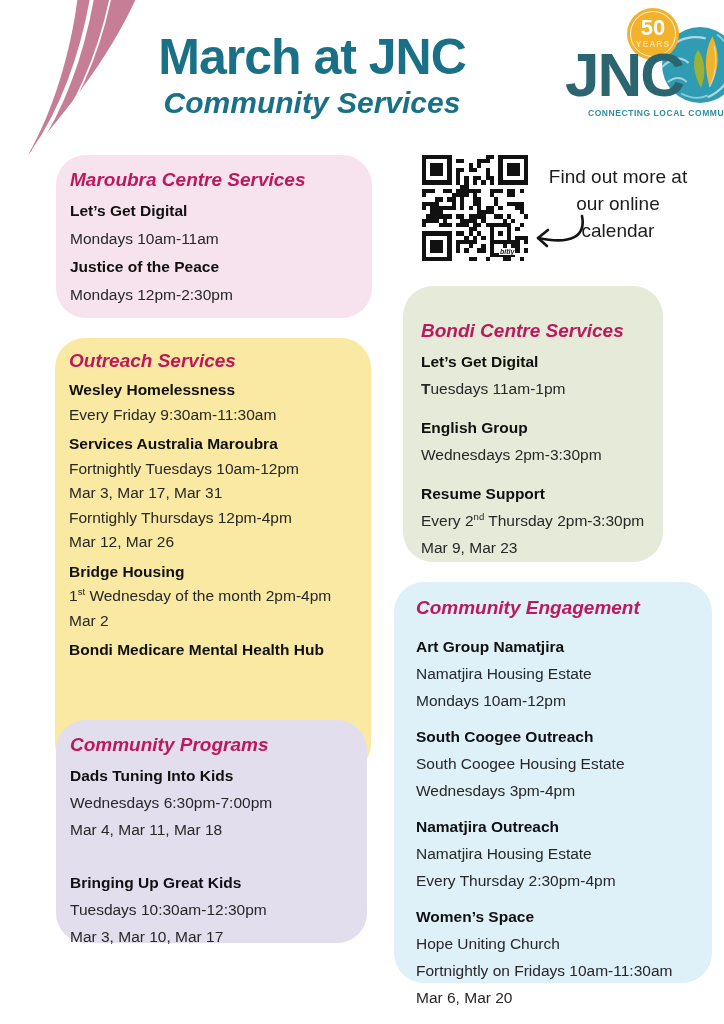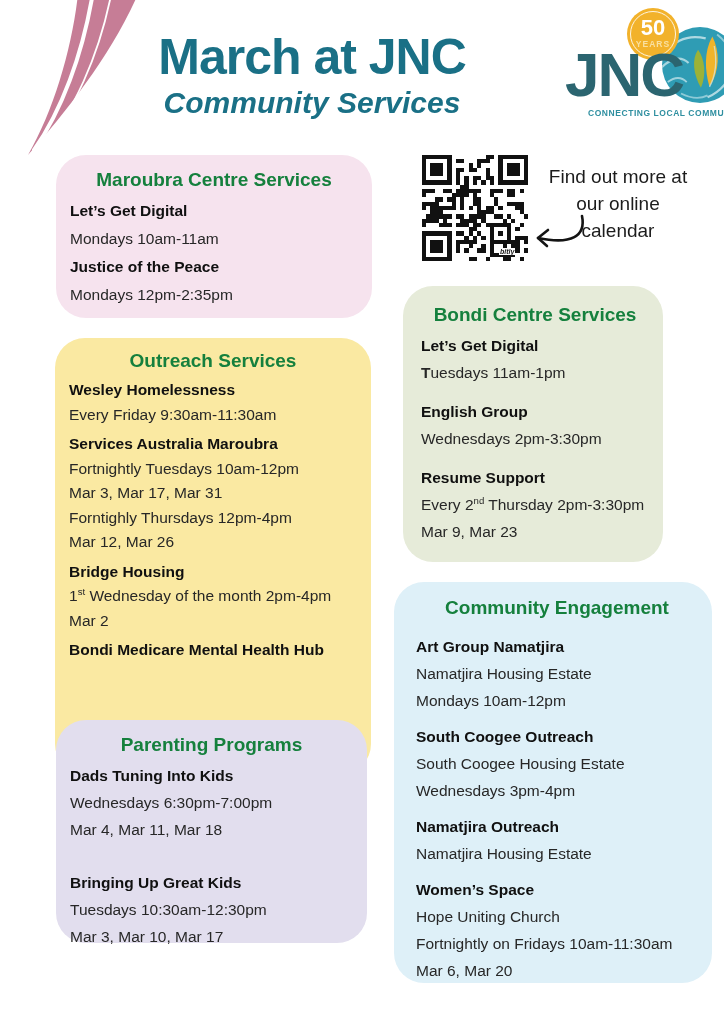--- a/index.html
+++ b/index.html
@@ -30,40 +30,40 @@
   
   .qr{position:absolute;left:402px;top:155px;width:106px;height:106px;}
   .bitly{position:absolute;left:479px;top:248px;font-size:7px;font-weight:bold;color:#1a1a1a;
          background:#ffffff;padding:0 1px;font-style:italic;}
   .qr-caption{position:absolute;left:517px;top:163px;width:162px;text-align:center;
               font-size:19px;line-height:27px;color:#1c1c1c;}
   .arrow{position:absolute;left:506px;top:212px;width:62px;height:42px;}
 
   
   .box{position:absolute;border-radius:30px;box-sizing:border-box;padding:12px 14px 10px 14px;}
-  .box h3{margin:0 0 6px 0;padding-top:2px;font-size:19px;font-weight:bold;
-          text-align:center;color:#15803d;}
+  .box h3{margin:0 0 6px 0;padding-top:2px;font-size:19px;font-weight:bold;font-style:italic;
+          text-align:left;color:#be185d;}
   .pname{font-weight:bold;color:#101010;}
   .pname,.pline{font-size:15.5px;line-height:27px;}
   .entry{margin-bottom:10px;}
   .entry:last-child{margin-bottom:0;}
   sup{font-size:.62em;vertical-align:super;line-height:0;}
 
   .box-maroubra {left:36px; top:155px;width:316px;height:163px;}
   .box-maroubra .pname,.box-maroubra .pline{line-height:28px;}
   .box-maroubra .entry{margin-bottom:0;}
 
   .box-outreach {left:35px; top:338px;width:316px;height:436px;padding-top:10px;}
   .box-outreach .pname,.box-outreach .pline{line-height:24.5px;}
   .box-outreach .entry{margin-bottom:5px;}
 
   .box-parenting{left:36px; top:720px;width:311px;height:223px;}
   .box-parenting .entry{margin-bottom:26px;}
 
-  .box-bondi    {left:383px;top:286px;width:260px;height:276px;padding:16px 14px 10px 18px;}
+  .box-bondi    {left:383px;top:286px;width:260px;height:276px;padding:32px 14px 10px 18px;}
   .box-bondi .entry{margin-bottom:12px;}
 
   .box-community{left:374px;top:582px;width:318px;height:401px;padding:13px 14px 10px 22px;}
   .box-community .entries{margin-top:14px;}
   .box-community .entry{margin-bottom:9px;}
 </style>
 </head>
 <body>
 
 <div class="page">
@@ -336,21 +336,21 @@
 
   <section class="box box-maroubra" style="background-color: rgb(246, 227, 238);">
     <h3>Maroubra Centre Services</h3>
     <div class="entries">
         <div class="entry">
           <div class="pname">Let’s Get Digital</div>
           <div class="pline">Mondays 10am-11am</div>
         </div>
         <div class="entry">
           <div class="pname">Justice of the Peace</div>
-          <div class="pline">Mondays 12pm-2:35pm</div>
+          <div class="pline">Mondays 12pm-2:30pm</div>
         </div>
       </div>
   </section>
 
   <section class="box box-outreach" style="background-color: rgb(250, 233, 162);">
     <h3>Outreach Services</h3>
     <div class="entries">
         <div class="entry">
           <div class="pname">Wesley Homelessness</div>
           <div class="pline">Every Friday 9:30am-11:30am</div>
@@ -386,21 +386,21 @@
         </div>
         <div class="entry">
           <div class="pname">Resume Support</div>
           <div class="pline">Every 2<sup>nd</sup> Thursday 2pm-3:30pm</div>
           <div class="pline">Mar 9, Mar 23</div>
         </div>
       </div>
   </section>
 
   <section class="box box-parenting" style="background-color: rgb(226, 222, 238);">
-    <h3>Parenting Programs</h3>
+    <h3>Community Programs</h3>
     <div class="entries">
         <div class="entry">
           <div class="pname">Dads Tuning Into Kids</div>
           <div class="pline">Wednesdays 6:30pm-7:00pm</div>
           <div class="pline">Mar 4, Mar 11, Mar 18</div>
         </div>
         <div class="entry">
           <div class="pname">Bringing Up Great Kids</div>
           <div class="pline">Tuesdays 10:30am-12:30pm</div>
           <div class="pline">Mar 3, Mar 10, Mar 17</div>
@@ -417,20 +417,21 @@
           <div class="pline">Mondays 10am-12pm</div>
         </div>
         <div class="entry">
           <div class="pname">South Coogee Outreach</div>
           <div class="pline">South Coogee Housing Estate</div>
           <div class="pline">Wednesdays 3pm-4pm</div>
         </div>
         <div class="entry">
           <div class="pname">Namatjira Outreach</div>
           <div class="pline">Namatjira Housing Estate</div>
+          <div class="pline">Every Thursday 2:30pm-4pm</div>
         </div>
         <div class="entry">
           <div class="pname">Women’s Space</div>
           <div class="pline">Hope Uniting Church</div>
           <div class="pline">Fortnightly on Fridays 10am-11:30am</div>
           <div class="pline">Mar 6, Mar 20</div>
         </div>
       </div>
   </section>
 

